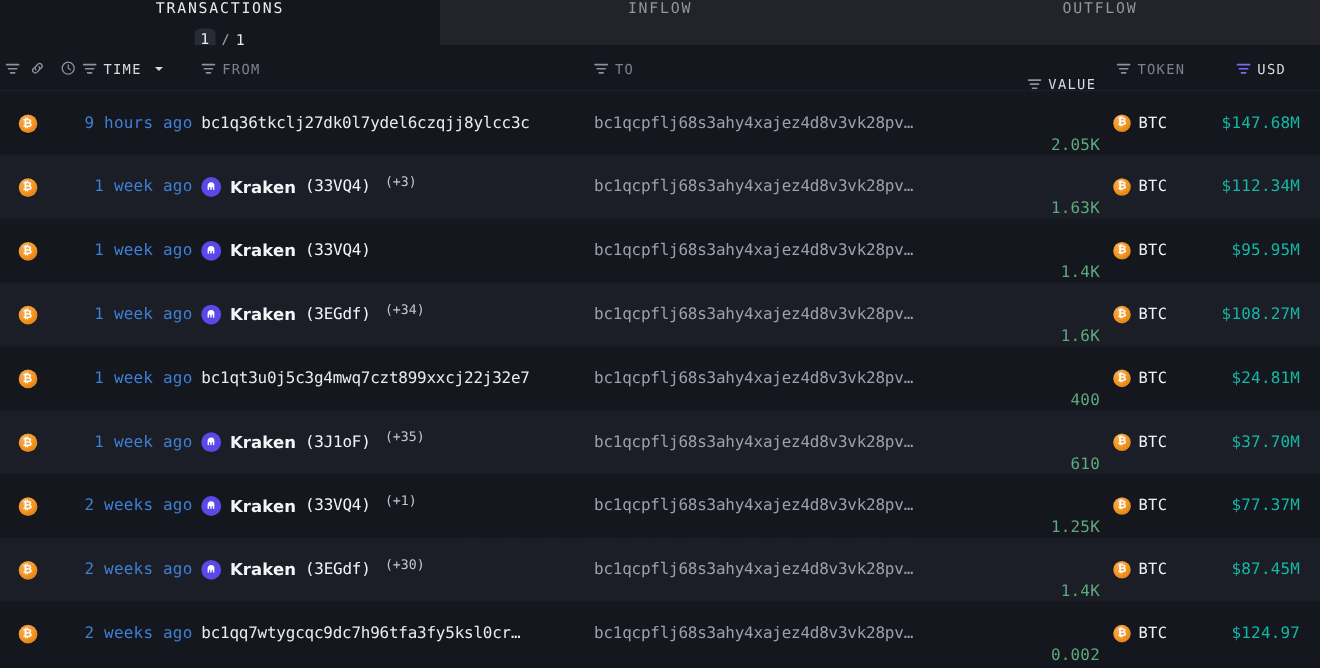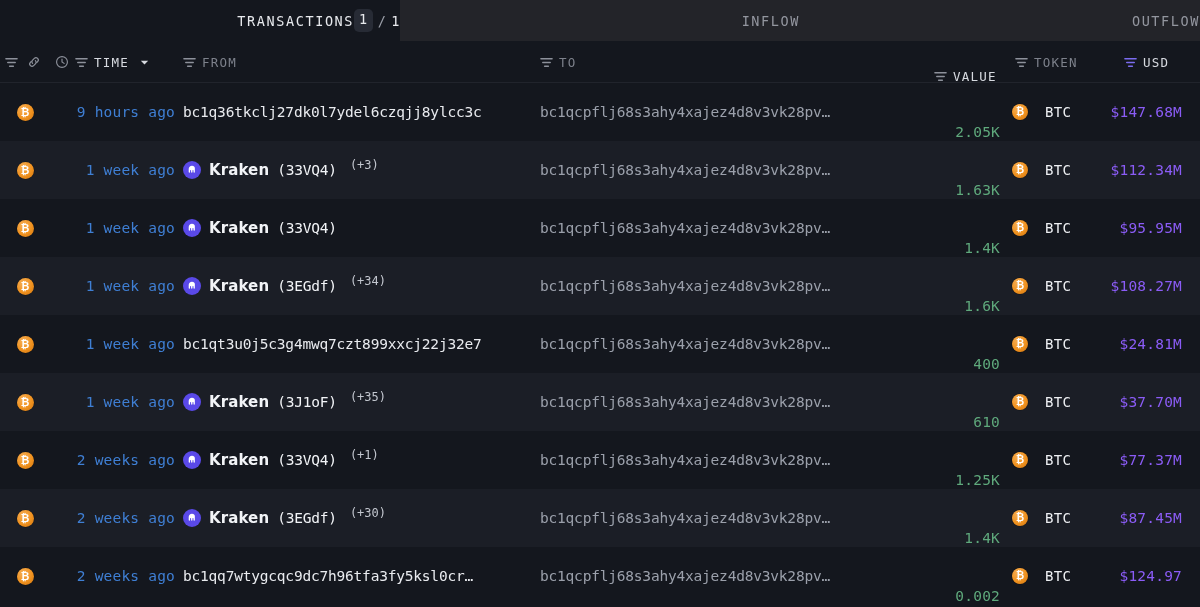--- a/index.html
+++ b/index.html
@@ -45,25 +45,26 @@
   
   .tabbar {
     position: relative;
     display: flex;
     height: 41px;
     z-index: 2;
   }
   .tab {
     display: flex;
     align-items: center;
-    justify-content: flex-end;
-    gap: 0;
+    justify-content: space-between;
+    gap: 10px;
     font-size: 13.5px;
     letter-spacing: 1.6px;
     height: 41px;
+    flex-direction: column;
   }
   .tab-transactions {
     width: 400px;
     background: #14171e;
     color: #e8eaee;
   }
   .tab-inactive {
     flex: 1;
     background: #232429;
     color: #93969f;
@@ -131,22 +132,22 @@
   .c-from  { left: 183px; width: 350px; }
   .c-to    { left: 540px; width: 360px; }
   .c-value { left: 900px; width: 100px; justify-content: flex-end; }
   .c-token { left: 1012px; width: 70px; }
   .c-usd   { left: 1090px; width: 92px; justify-content: flex-end; }
 
   .time-text { color: #3f7fd4; letter-spacing: .2px; }
   .addr-from { color: #e9ebef; letter-spacing: -.2px; }
   .addr-to   { color: #9ba0ab; letter-spacing: -.2px; }
   .value-text { color: #5fa97c; letter-spacing: .2px; margin-top: 40px; }
-  .usd-text   { color: #8b5cf6; letter-spacing: .2px; }
-  .token-text { color: #eef0f3; font-size: 14px; letter-spacing: .3px; margin-left: 17px; }
+  .usd-text   { color: #14b8a6; letter-spacing: .2px; }
+  .token-text { color: #eef0f3; font-size: 14px; letter-spacing: .3px; margin-left: 7px; }
 
   .entity { display: inline-flex; align-items: center; gap: 8px; }
   .entity-name {
     color: #f2f4f7;
     font-family: "DejaVu Sans", "Liberation Sans", sans-serif;
     font-weight: 700;
     font-size: 15px;
     letter-spacing: .1px;
   }
   .entity-tag {

